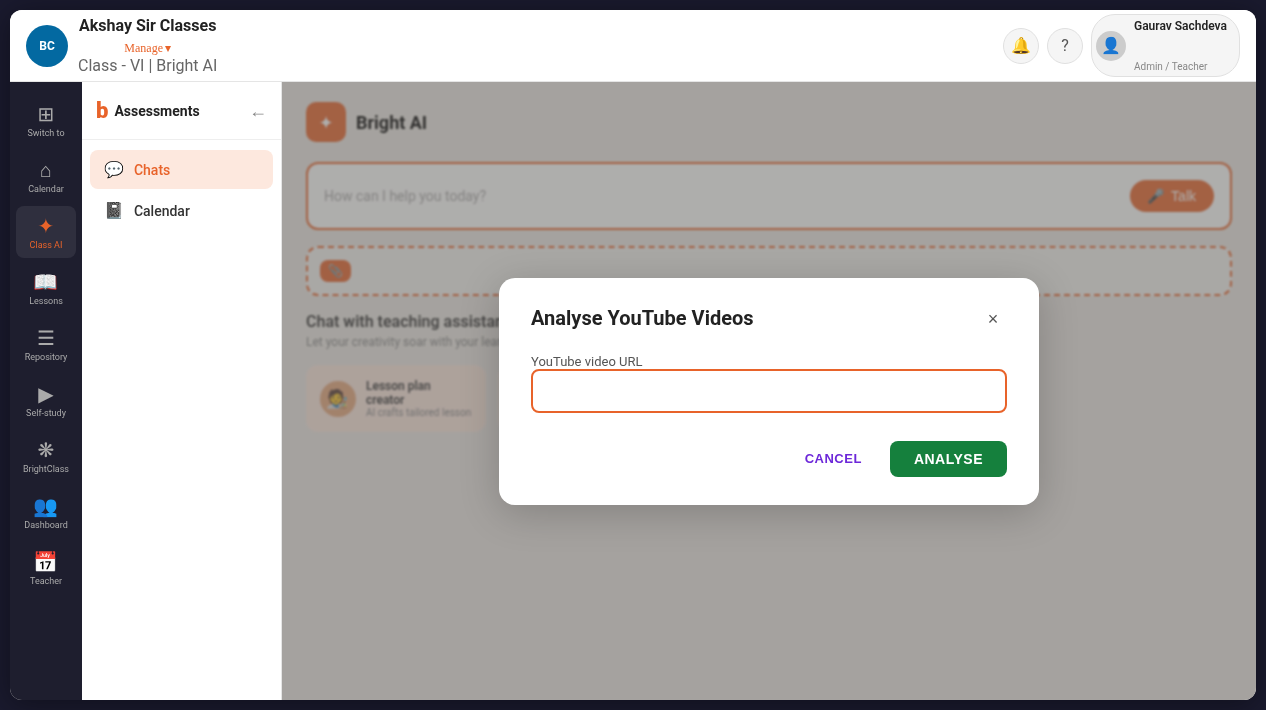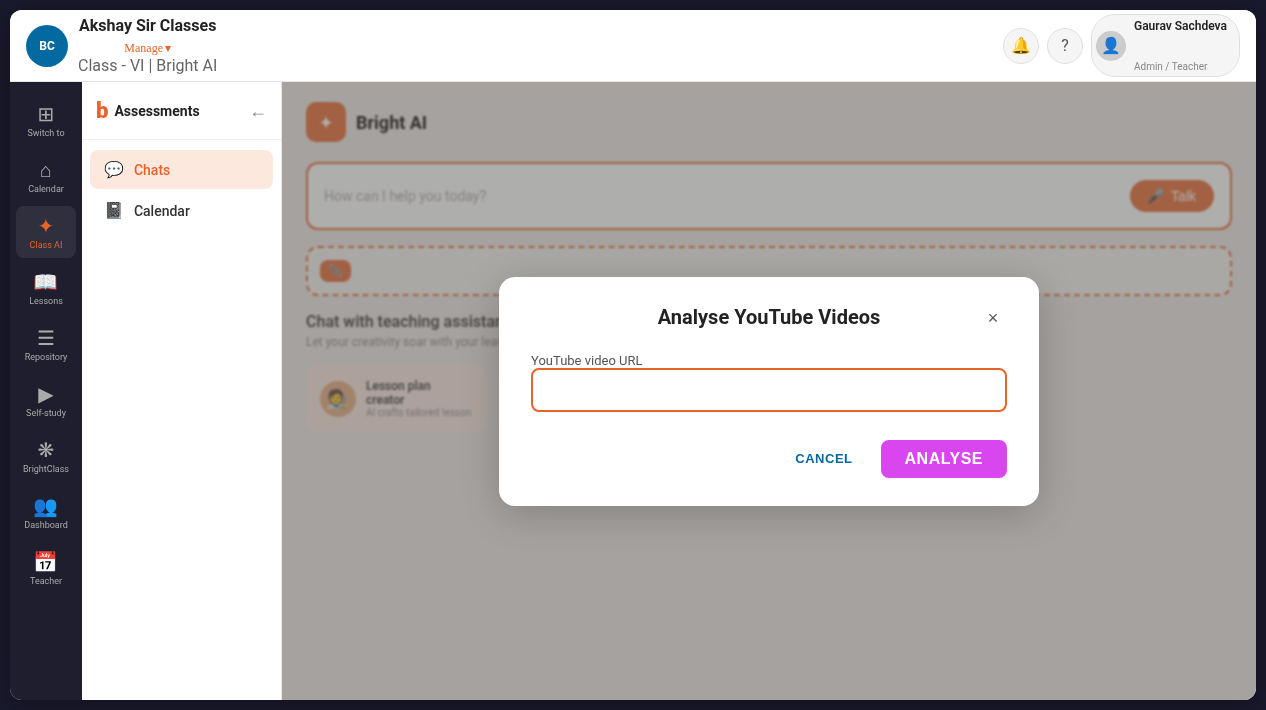--- a/index.html
+++ b/index.html
@@ -290,21 +290,20 @@
       background: white;
       border-radius: 16px;
       width: 540px;
       padding: 28px 32px 28px 32px;
       box-shadow: 0 8px 40px rgba(0,0,0,0.2);
       position: relative;
     }
     .modal-header {
       display: flex;
       align-items: center;
-      justify-content: center;
       margin-bottom: 24px;
       position: relative;
     }
     .modal-title {
       font-size: 20px;
       font-weight: 700;
       color: #222;
       text-align: center;
     }
     .modal-close {
@@ -343,32 +342,32 @@
       display: flex;
       align-items: center;
       justify-content: flex-end;
       gap: 12px;
     }
     .cancel-btn {
       background: transparent;
       border: none;
       font-size: 13px;
       font-weight: 600;
-      color: #0369a1;
+      color: #6d28d9;
       cursor: pointer;
       padding: 10px 16px;
       letter-spacing: 0.5px;
     }
     .analyse-btn {
-      background: #d946ef;
+      background: #15803d;
       color: white;
       border: none;
       border-radius: 8px;
       padding: 10px 24px;
-      font-size: 16px;
+      font-size: 14px;
       font-weight: 700;
       cursor: pointer;
       letter-spacing: 0.5px;
     }
   </style>
 </head>
 <body>
 
 <div class="window">
 

